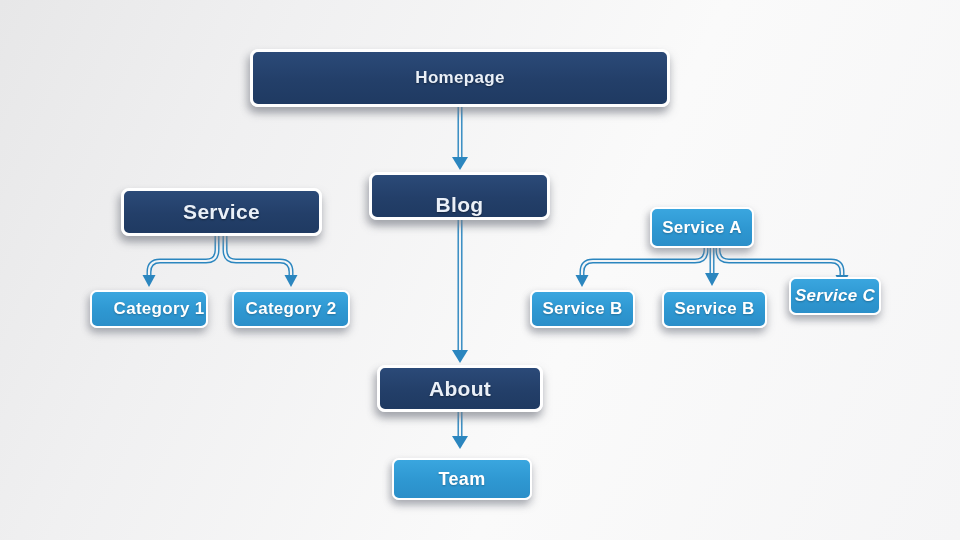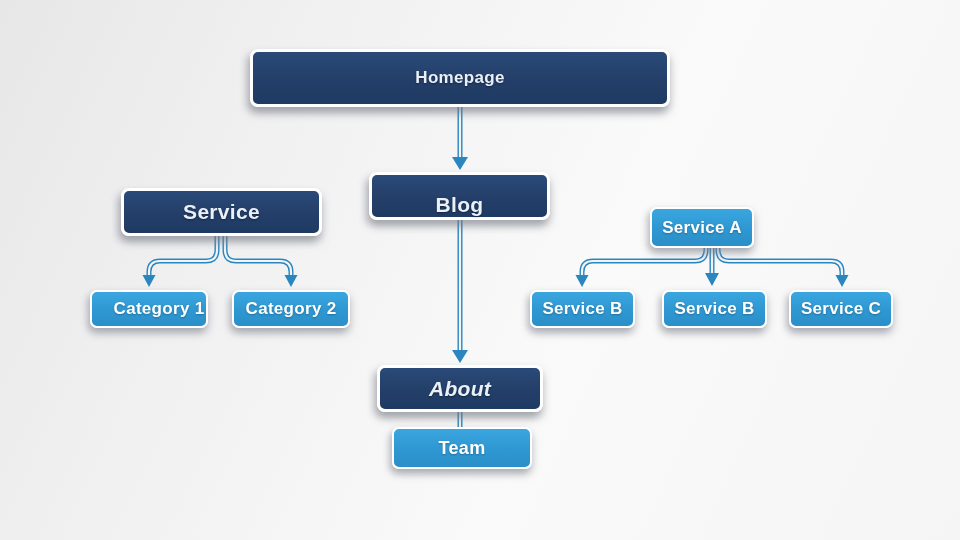--- a/index.html
+++ b/index.html
@@ -136,25 +136,25 @@
   </div>
 
   <div class="node light fs-sm" style="left:530px; top:290px; width:105px; height:38px;">
     <span>Service B</span>
   </div>
 
   <div class="node light fs-sm" style="left:662px; top:290px; width:105px; height:38px;">
     <span>Service B</span>
   </div>
 
-  <div class="node light fs-sm" style="left:789px; top:290px; width:104px; height:38px;">
+  <div class="node light fs-sm" style="left:789px; top:277px; width:92px; height:38px;font-style:italic;">
     <span>Service C</span>
   </div>
 
-  <div class="node dark fs-lg" style="left:377px; top:365px; width:166px; height:47px;font-style:italic;">
+  <div class="node dark fs-lg" style="left:377px; top:365px; width:166px; height:47px;">
     <span>About</span>
   </div>
 
-  <div class="node light fs-md" style="left:392px; top:427px; width:140px; height:42px;">
+  <div class="node light fs-md" style="left:392px; top:458px; width:140px; height:42px;">
     <span>Team</span>
   </div>
 
 </div>
 
 </body></html>

